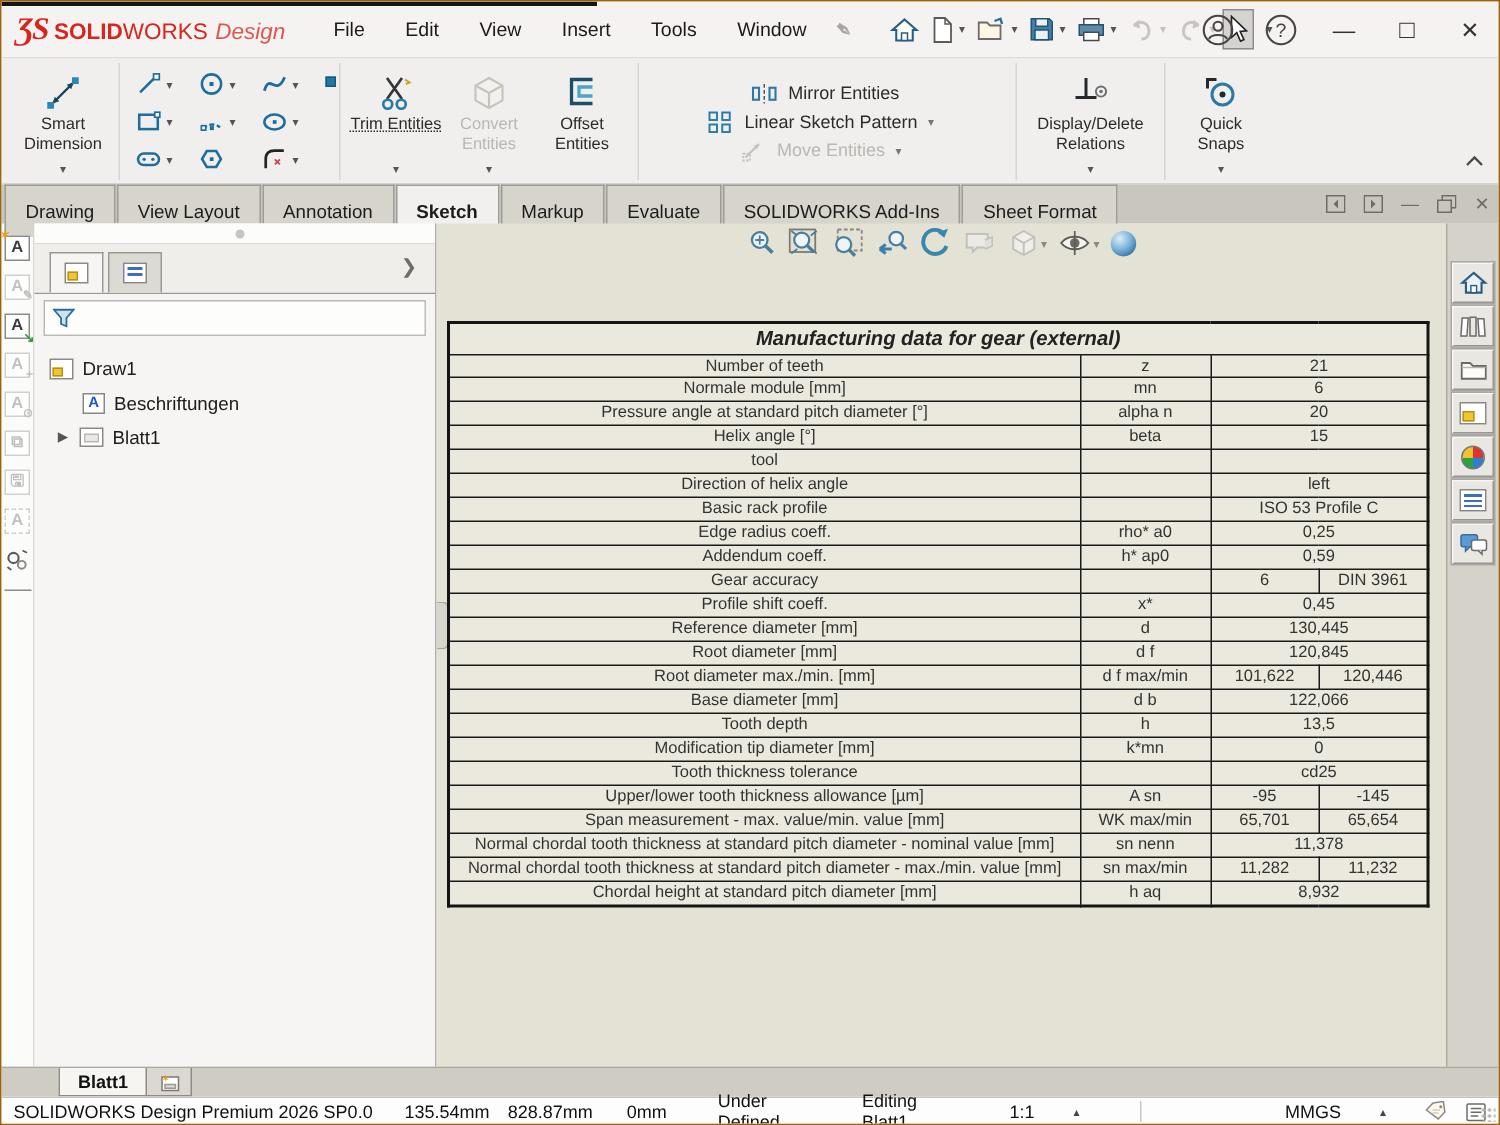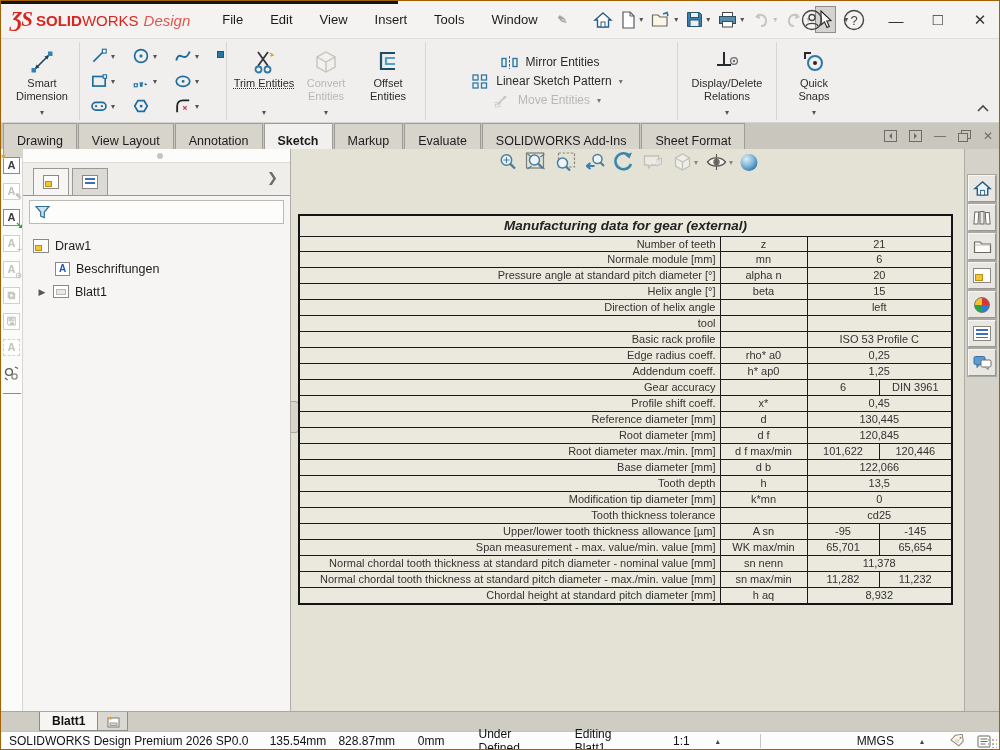--- a/index.html
+++ b/index.html
@@ -82,21 +82,21 @@
   .hud { position: absolute; top: 2px; left: 50%; transform: translateX(-50%); display: flex; align-items: center; gap: 7px; }
   .hudbtn { display: flex; align-items: center; }
   .hudbtn .caret { font-size: 8px; color: #8a8880; margin-left: 2px; }
   .sphere { width: 17px; height: 17px; border-radius: 50%; background: radial-gradient(circle at 35% 30%, #ddeef8, #7db4d8 45%, #3a7fae 75%, #2a618a); }
   .splitgrip { position: absolute; left: 0; top: 252px; width: 8px; height: 32px; background: #d8d5cd; border: 1px solid #a9a7a1; border-left: none; border-radius: 0 4px 4px 0; }
 
   
   .gear-table { position: absolute; left: 7px; top: 65px; border-collapse: collapse; table-layout: fixed; width: 653px; background: #eBE9dd; background: #ebe9dd; border: 2px solid #141414; font-size: 11px; color: #333; }
   .gear-table td { border: 1px solid #1a1a1a; padding: 1px 4px; height: 15px; line-height: 1.18; overflow: hidden; }
   .gear-table .title-cell { font: bold italic 13.5px "Liberation Sans", sans-serif; text-align: center; height: 21px; color: #222; }
-  .gear-table .cl { text-align: right; }
+  .gear-table .cl { text-align: center; }
   .gear-table .cs { text-align: center; }
   .gear-table .cv { text-align: center; }
 
   .taskpane { width: 35px; background: #d5d2ca; border-left: 1px solid #aeaca6; display: flex; flex-direction: column; align-items: center; padding-top: 26px; }
   .tp-btn { width: 28px; height: 27px; background: #e9e7e2; border: 1px solid; border-color: #f7f6f4 #98968f #98968f #f7f6f4; outline: 1px solid #aaa8a2; margin-bottom: 2px; display: flex; align-items: center; justify-content: center; }
   .ball { width: 16px; height: 16px; border-radius: 50%; background: conic-gradient(#d33 0 25%, #2a7fd4 25% 50%, #2da23c 50% 75%, #f2c230 75% 100%); border: 1px solid #777; }
 
   
   .sheetbar { height: 20px; background: #cfccc4; border-top: 1px solid #a9a7a2; display: flex; align-items: stretch; padding-left: 38px; }
   .stab { display: flex; align-items: center; padding: 0 12px; font-size: 12px; font-weight: bold; color: #111; background: #f6f5f2; border: 1px solid #8e8c87; border-top: none; }
@@ -581,43 +581,43 @@
               <td class="cl">Pressure angle at standard pitch diameter [°]</td>
               <td class="cs">alpha n</td>
               <td class="cv" colspan="2">20</td>
             </tr>
             <tr>
               <td class="cl">Helix angle [°]</td>
               <td class="cs">beta</td>
               <td class="cv" colspan="2">15</td>
             </tr>
             <tr>
+              <td class="cl">tool</td>
+              <td class="cs"></td>
+              <td class="cv" colspan="2"></td>
+            </tr>
+            <tr>
               <td class="cl">Direction of helix angle</td>
               <td class="cs"></td>
               <td class="cv" colspan="2">left</td>
             </tr>
             <tr>
-              <td class="cl">tool</td>
-              <td class="cs"></td>
-              <td class="cv" colspan="2"></td>
-            </tr>
-            <tr>
               <td class="cl">Basic rack profile</td>
               <td class="cs"></td>
               <td class="cv" colspan="2">ISO 53 Profile C</td>
             </tr>
             <tr>
               <td class="cl">Edge radius coeff.</td>
               <td class="cs">rho* a0</td>
               <td class="cv" colspan="2">0,25</td>
             </tr>
             <tr>
               <td class="cl">Addendum coeff.</td>
               <td class="cs">h* ap0</td>
-              <td class="cv" colspan="2">1,25</td>
+              <td class="cv" colspan="2">0,59</td>
             </tr>
             <tr>
               <td class="cl">Gear accuracy</td>
               <td class="cs"></td>
               <td class="cv">6</td>
               <td class="cv">DIN 3961</td>
             </tr>
             <tr>
               <td class="cl">Profile shift coeff.</td>
               <td class="cs">x*</td>

